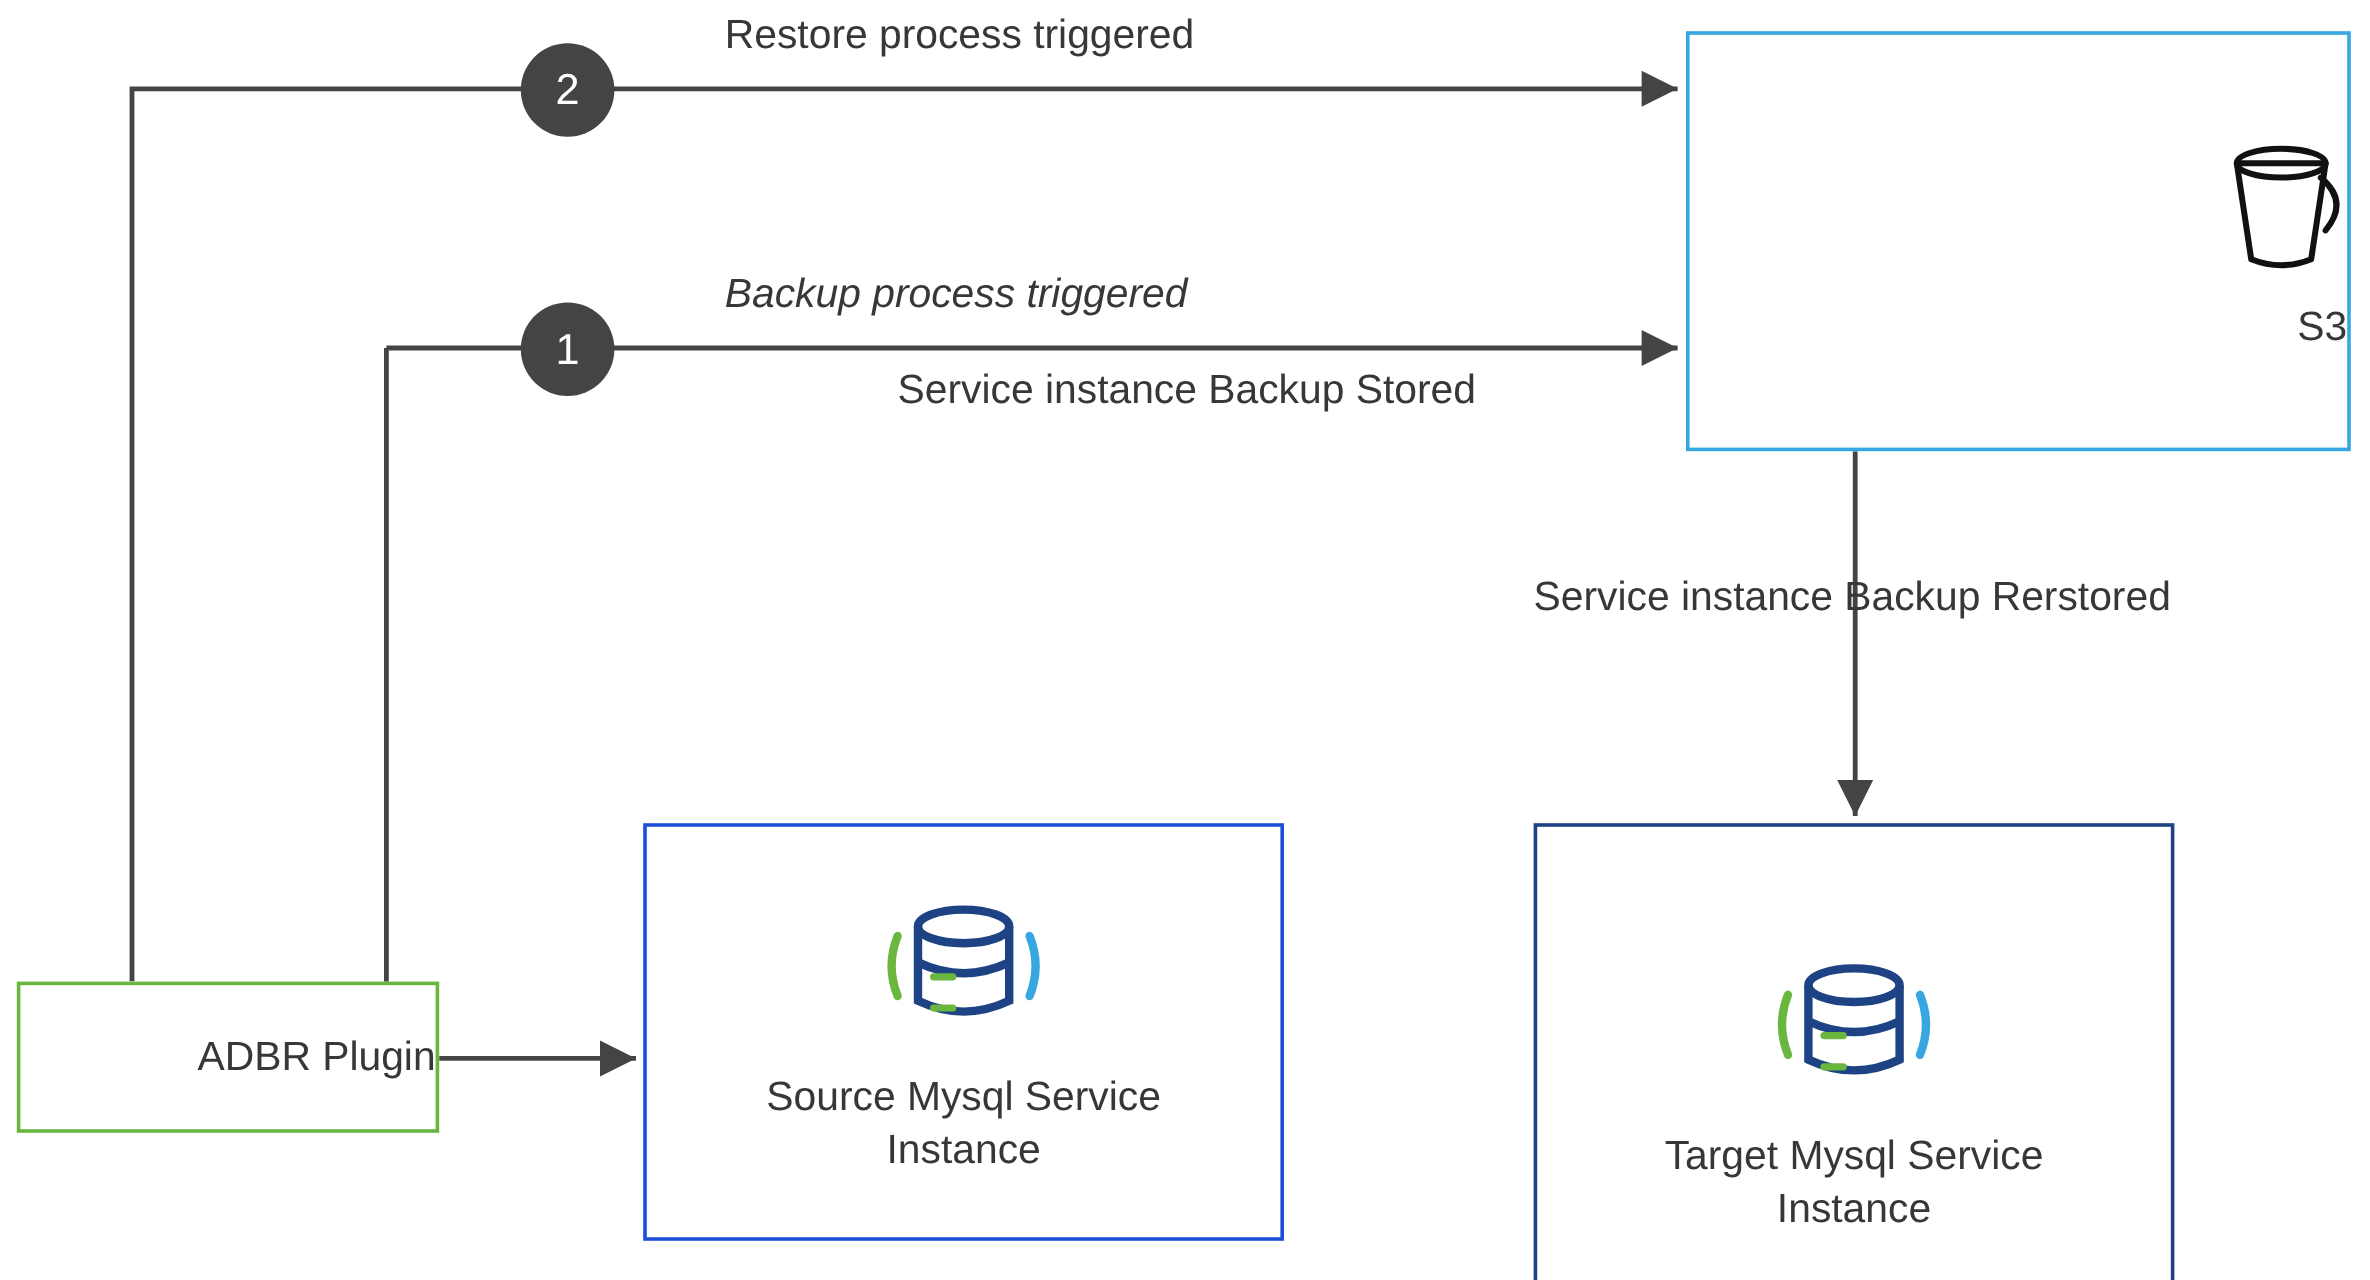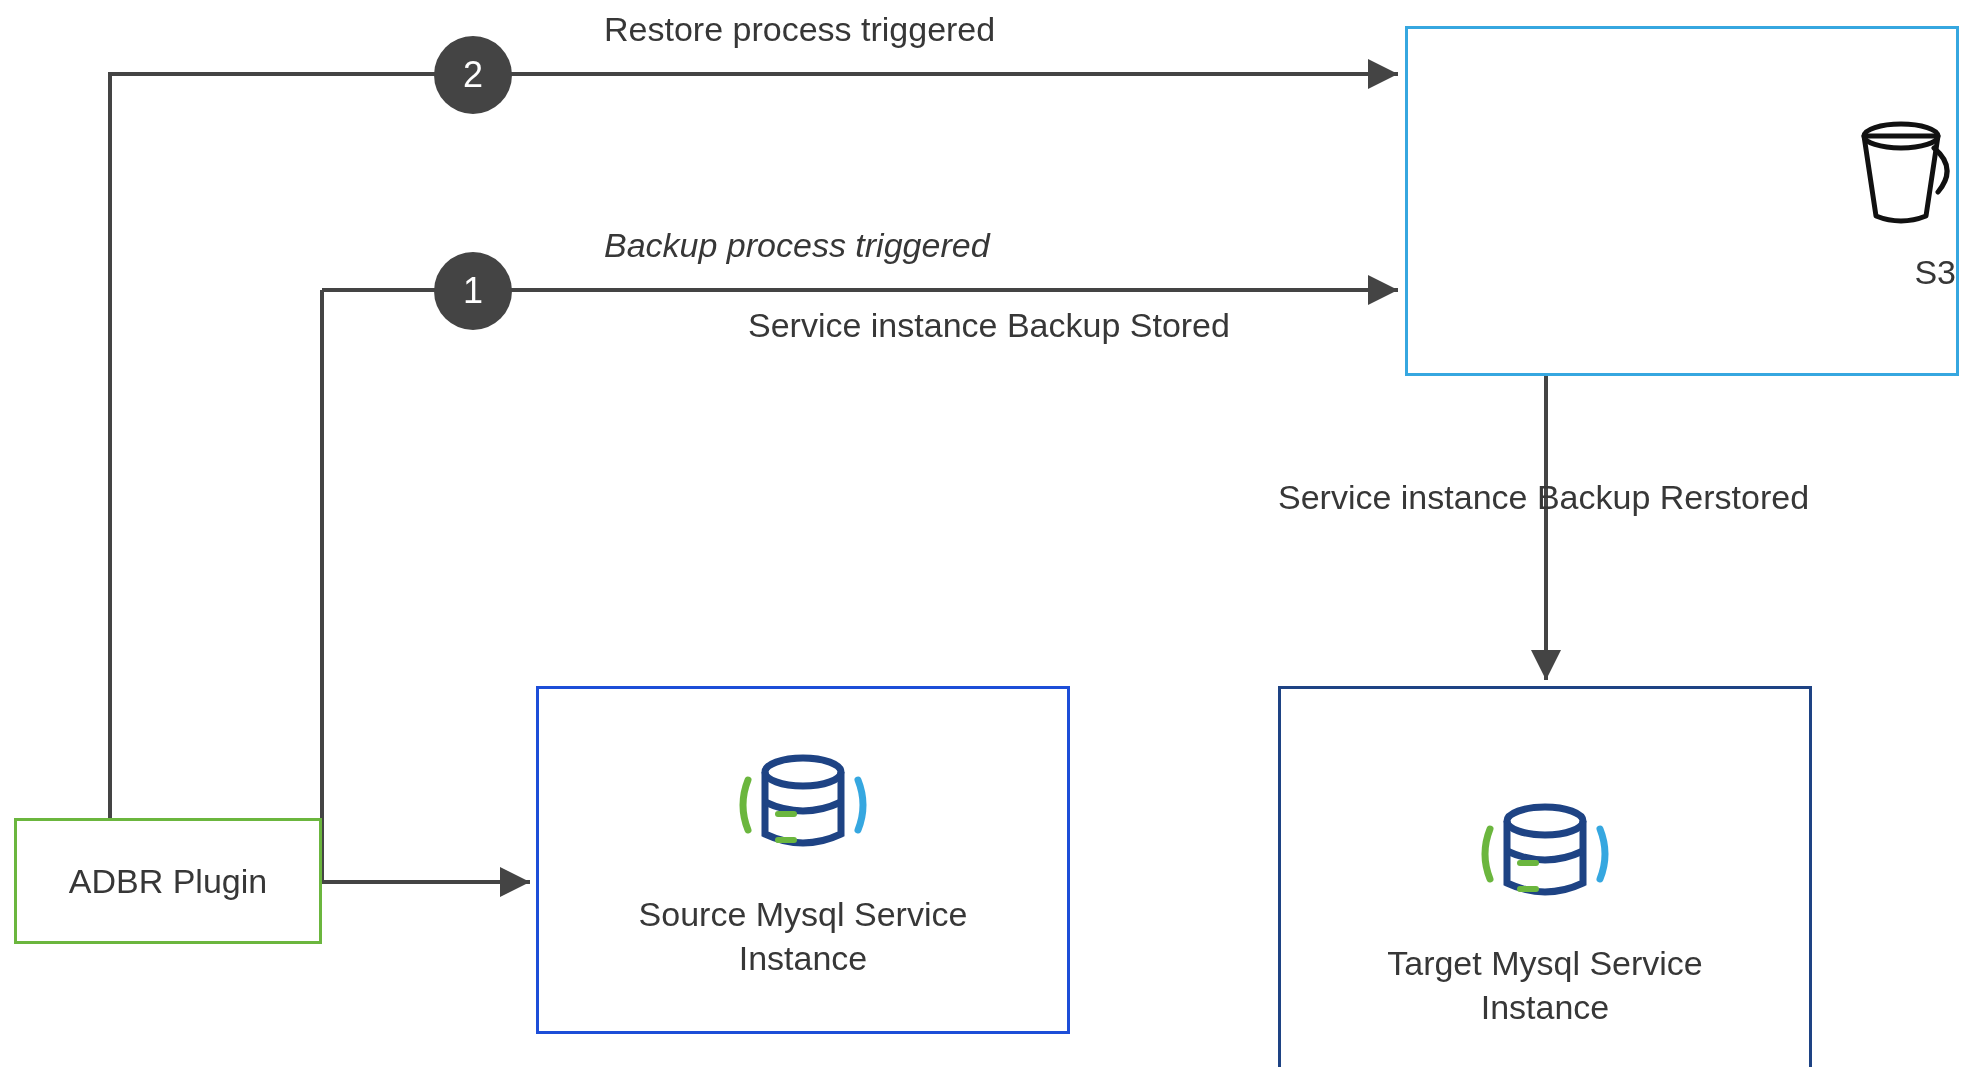--- a/index.html
+++ b/index.html
@@ -27,23 +27,24 @@
     text-align: center;
   }
   .box-label {
     font-size: 34px;
     line-height: 1.3;
     color: #373737;
   }
   .adbr {
     left: 14px;
     top: 818px;
-    width: 308px;
+    width: 352px;
     height: 126px;
     border: 3px solid #6bb63e;
+    align-items: flex-end;
   }
   .s3 {
     left: 1405px;
     top: 26px;
     width: 554px;
     height: 350px;
     border: 3px solid #36a7e0;
     align-items: flex-end;
   }
   .s3 .box-label { margin-top: 22px; }

